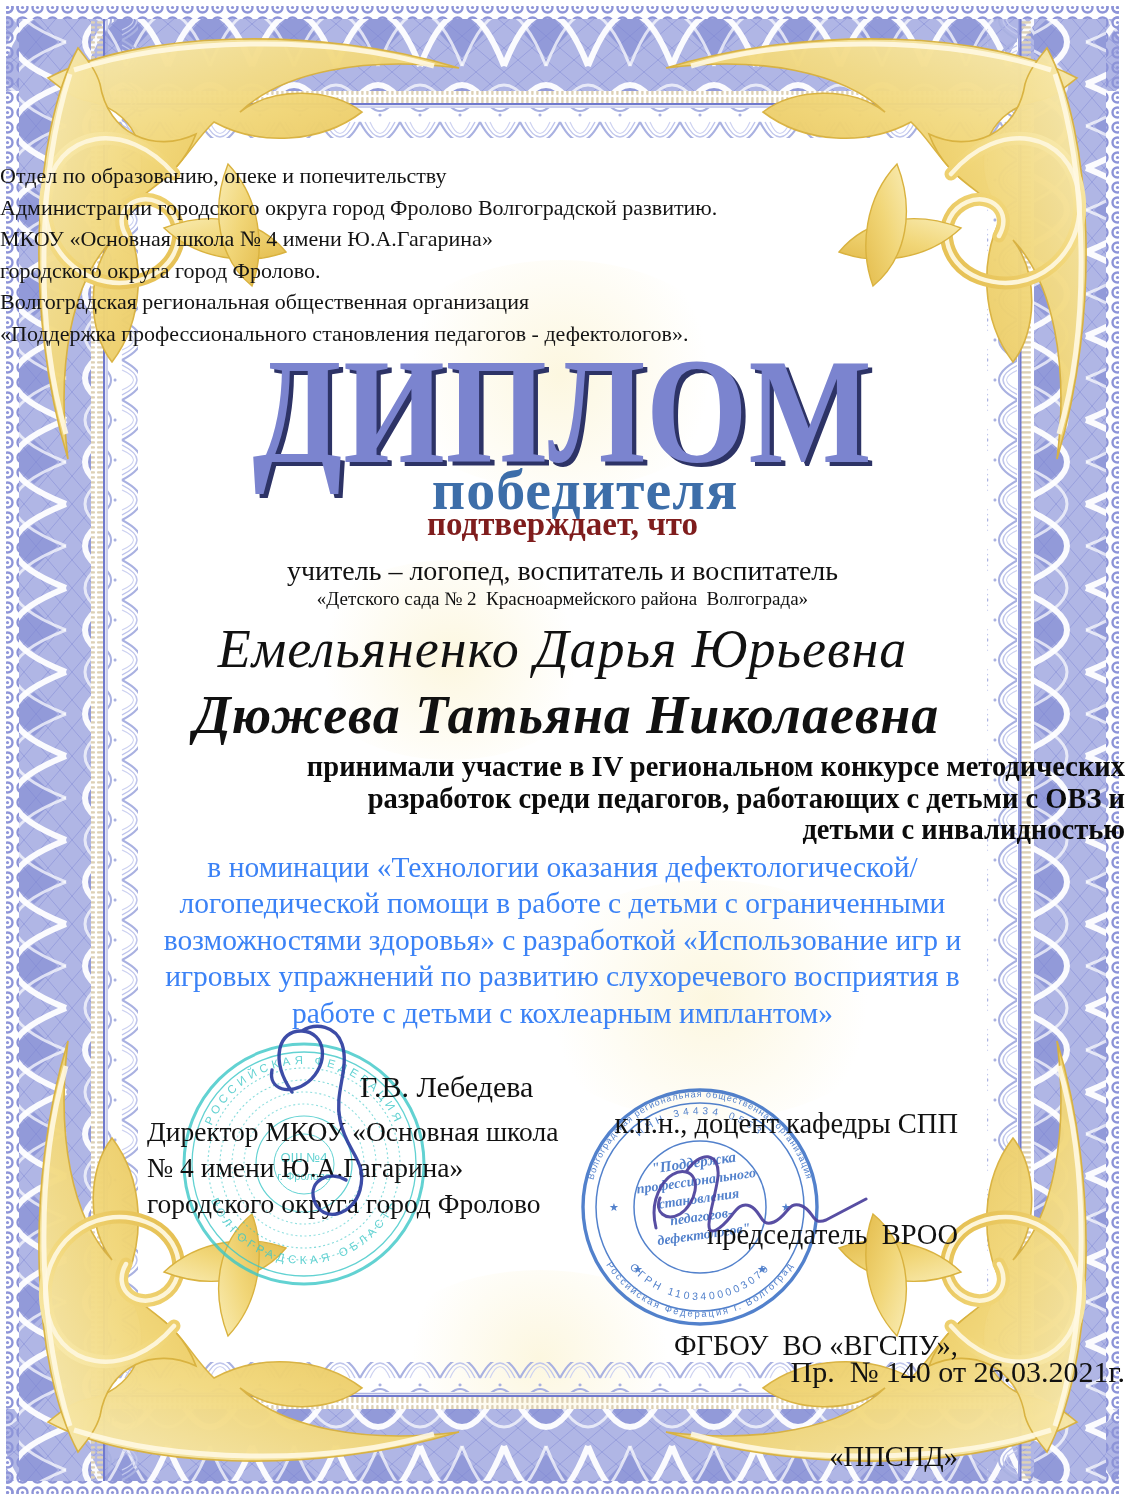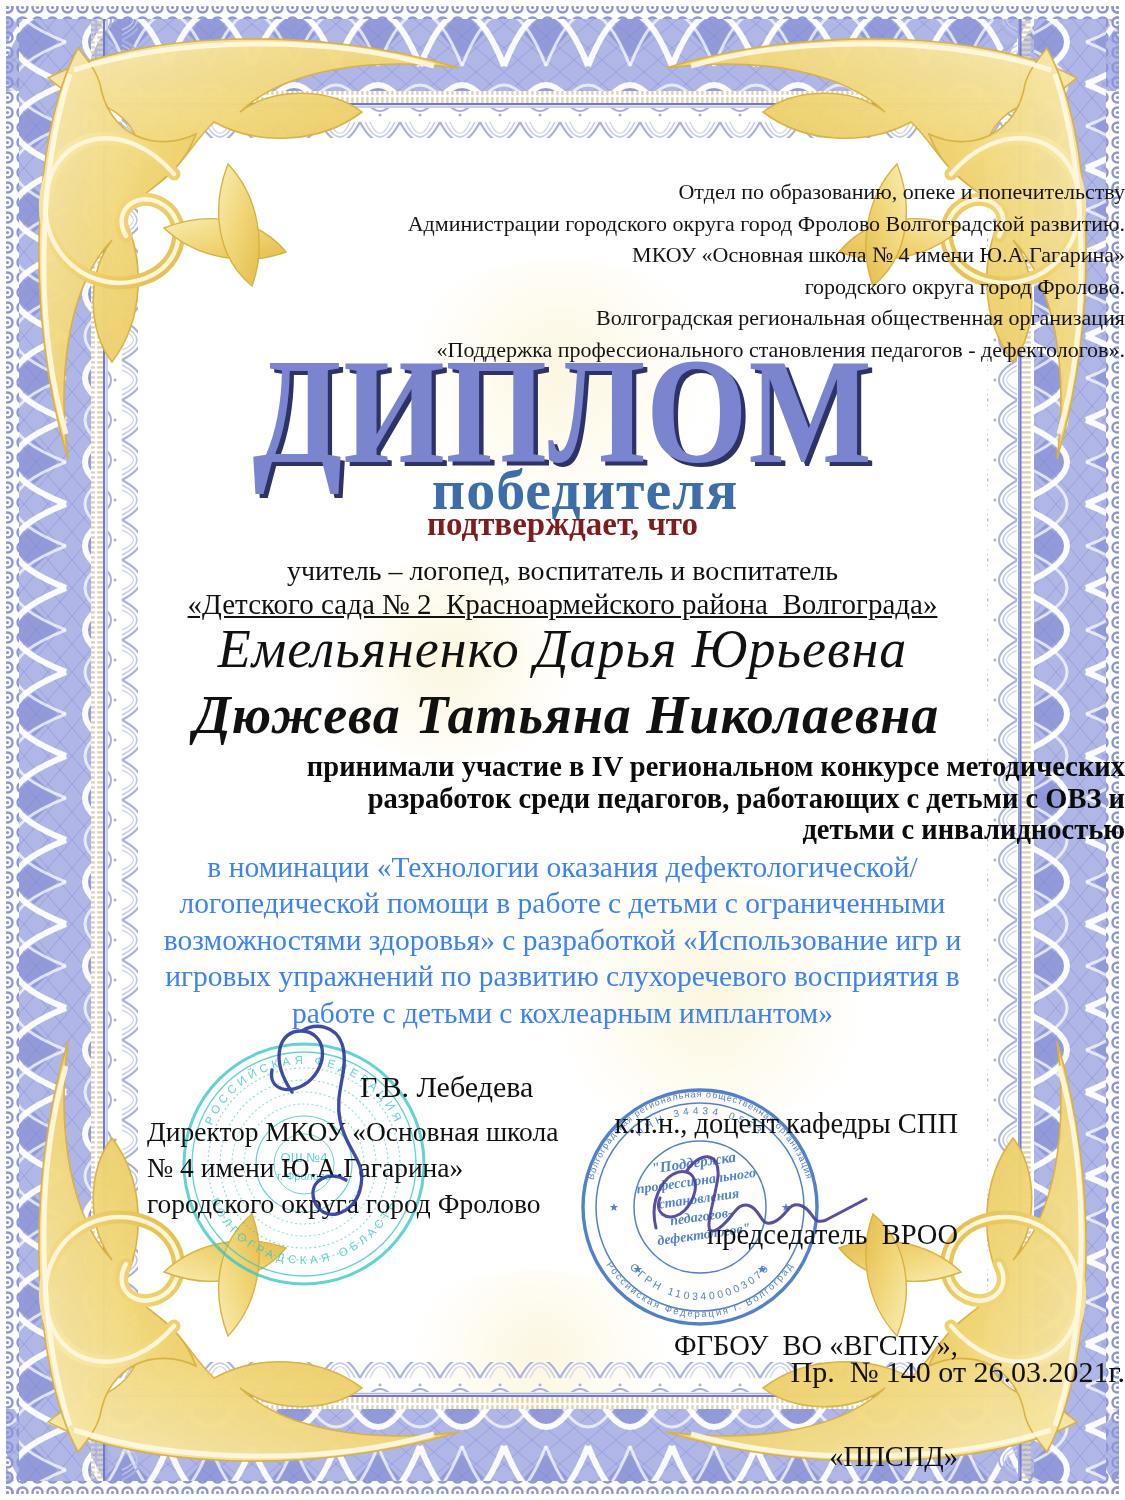--- a/index.html
+++ b/index.html
@@ -4,30 +4,30 @@
 <style>
   html,body{margin:0;padding:0;background:#ffffff;}
   .page{position:relative;width:1125px;height:1500px;background:#ffffff;overflow:hidden;
         font-family:"Liberation Serif","DejaVu Serif",serif;color:#111;}
   .layer{position:absolute;inset:0;}
   .border-svg{z-index:1;}
   .blob{position:absolute;border-radius:50%;z-index:0;
         background:radial-gradient(circle, rgba(250,240,198,.55), rgba(250,240,198,0) 70%);}
   .content{position:absolute;inset:0;z-index:3;}
   .cline{position:absolute;left:0;right:0;text-align:center;}
-  .header-block{position:absolute;left:0;right:0;top:176px;text-align:right;
+  .header-block{position:absolute;left:0;right:0;top:160px;text-align:left;
         font-size:22px;line-height:31.6px;color:#141414;}
   .title{position:absolute;left:0;right:0;top:336px;text-align:center;
         font-size:150px;line-height:1;font-weight:bold;color:#7b84cf;
         transform:scaleX(.87);letter-spacing:1px;
         text-shadow:5px 4px 0 #2d3366;}
   .subtitle{top:456px;font-size:58px;font-weight:bold;color:#3d6ea9;letter-spacing:1px;padding-left:45px;}
   .confirm{top:506px;font-size:33px;font-weight:bold;color:#7f1d1d;text-align:center;}
   .pos1{top:555px;font-size:28px;}
-  .pos2{top:588px;font-size:29px;white-space:pre-wrap;text-decoration:underline;}
+  .pos2{top:588px;font-size:19px;white-space:pre-wrap;}
   .name1{top:618px;font-size:54px;font-weight:normal;font-style:italic;letter-spacing:1px;}
   .name2{top:684px;font-size:54px;font-weight:bold;font-style:italic;letter-spacing:1px;margin-left:8px;}
   .part-block{position:absolute;left:0;right:0;top:751px;text-align:right;
         font-size:28.5px;font-weight:bold;line-height:31.5px;color:#0b0b0b;}
   .nom-block{position:absolute;left:0;right:0;top:849px;text-align:center;
         font-size:29.5px;line-height:36.4px;color:#3b82f6;}
   .gv-name{position:absolute;left:360px;top:1070px;font-size:30px;}
   .director-block{position:absolute;left:147px;top:1114px;font-size:27.5px;line-height:36px;text-align:left;}
   .right-block{position:absolute;right:167px;top:1031px;font-size:28.5px;line-height:37px;
         text-align:right;white-space:pre-wrap;}

